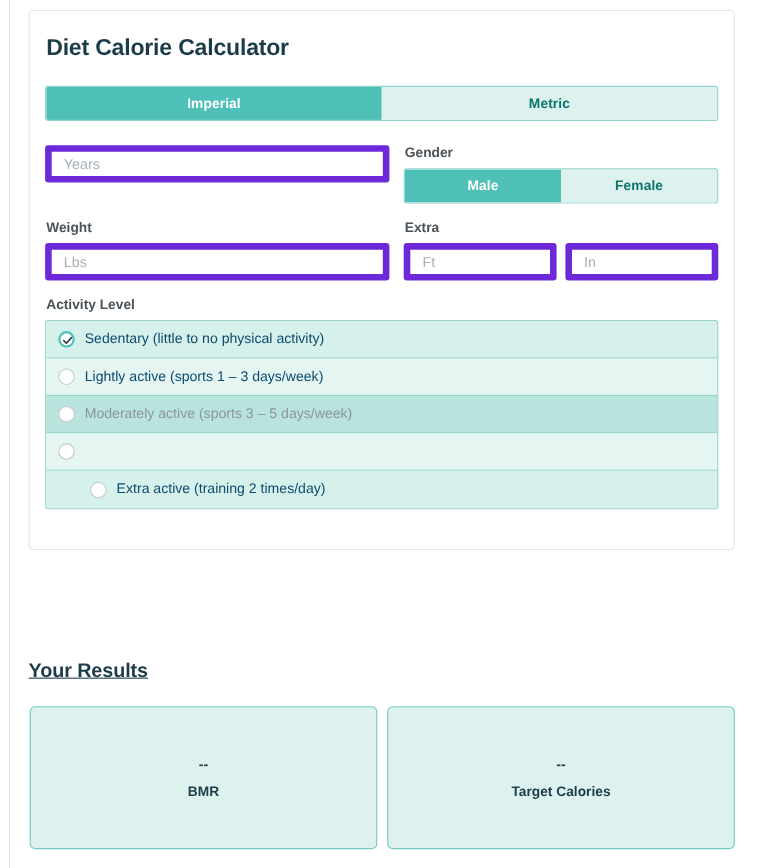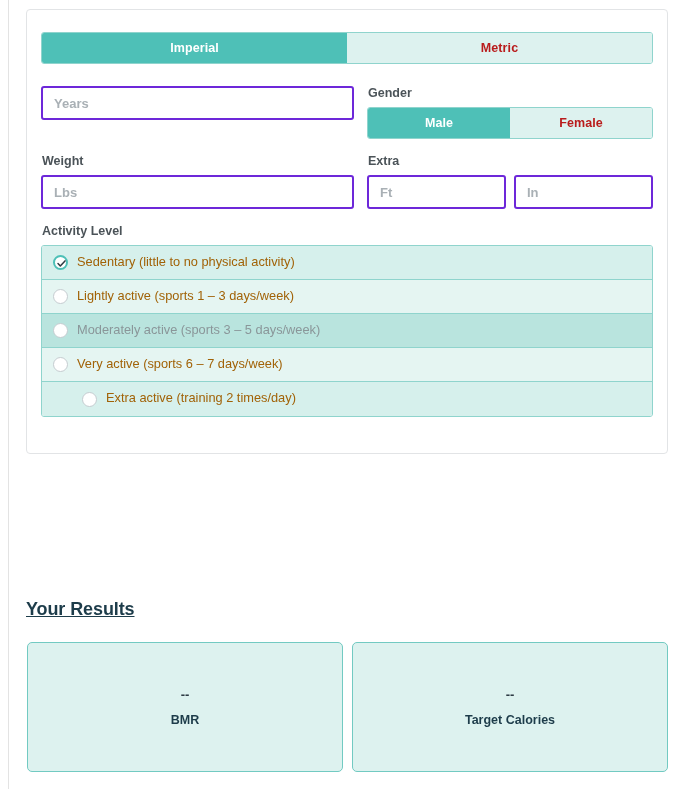--- a/index.html
+++ b/index.html
@@ -55,21 +55,21 @@
   .seg-btn {
     flex: 1 1 0;
     display: flex;
     align-items: center;
     justify-content: center;
     font-size: 12.5px;
     font-weight: bold;
     cursor: pointer;
     user-select: none;
     background: #ddf2ef;
-    color: #b91c1c;
+    color: #0f766e;
     letter-spacing: 0.1px;
   }
   .seg-btn.active {
     background: #4ec0b7;
     color: #ffffff;
   }
   .unit-seg { margin-bottom: 22px; }
 
   
   .row {
@@ -83,29 +83,28 @@
   .field-label {
     display: block;
     font-size: 12.5px;
     font-weight: bold;
     color: #4b5358;
     margin: 0 0 7px 1px;
   }
   .txt {
     width: 100%;
     height: 34px;
-    border: 2px solid #6d28d9;
+    border: 6px solid #6d28d9;
     border-radius: 3px;
     background: #ffffff;
     padding: 0 11px;
     font-family: "Liberation Sans", sans-serif;
     font-size: 13px;
     color: #0f766e;
     outline: none;
-    font-weight: bold;
   }
   .txt::placeholder { color: #a9b0b5; }
   .split { display: flex; gap: 8px; }
   .split .txt { width: 50%; }
 
   
   .activity-wrap { margin-top: 7px; margin-bottom: 16px; }
   .activity-list {
     border: 1px solid #8fd4cd;
     border-radius: 3px;
@@ -113,21 +112,21 @@
   }
   .act-item {
     display: flex;
     align-items: center;
     height: 34px;
     padding: 0 0 0 11px;
     background: #d6f0ec;
     border-bottom: 1px solid #8fd4cd;
     cursor: pointer;
     font-size: 12.8px;
-    color: #a16207;
+    color: #0c4a6e;
   }
   .act-item:last-child { border-bottom: none; padding-left: 40px; }
   .act-item.alt { background: #e5f5f2; }
   .act-item.hovered { background: #b9e4de; color: #8a9699; }
   .radio {
     flex: 0 0 auto;
     width: 15px; height: 15px;
     border-radius: 50%;
     border: 1px solid #c5ccd0;
     background: #ffffff;
@@ -212,20 +211,21 @@
 </style>
 </head>
 <body>
 
 <div id="page">
 
   <div class="page-rail"></div>
 
   <div class="card">
 
+    <h1 class="card-title">Diet Calorie Calculator</h1>
 
     <div class="seg unit-seg">
       <div class="seg-btn active">Imperial</div>
       <div class="seg-btn">Metric</div>
     </div>
 
     <div class="row">
       <div class="col-left">
         <input class="txt" type="text" value="" placeholder="Years" style="">
       </div>
@@ -270,21 +270,20 @@
           <span class="act-label">Lightly active (sports 1 – 3 days/week)</span>
         </div>
 
         <div class="act-item hovered">
           <span class="radio"></span>
           <span class="act-label">Moderately active (sports 3 – 5 days/week)</span>
         </div>
 
         <div class="act-item alt">
           <span class="radio"></span>
-          <span class="act-label">Very active (sports 6 – 7 days/week)</span>
         </div>
 
         <div class="act-item">
           <span class="radio"></span>
           <span class="act-label">Extra active (training 2 times/day)</span>
         </div>
 
       </div>
     </div>
 

